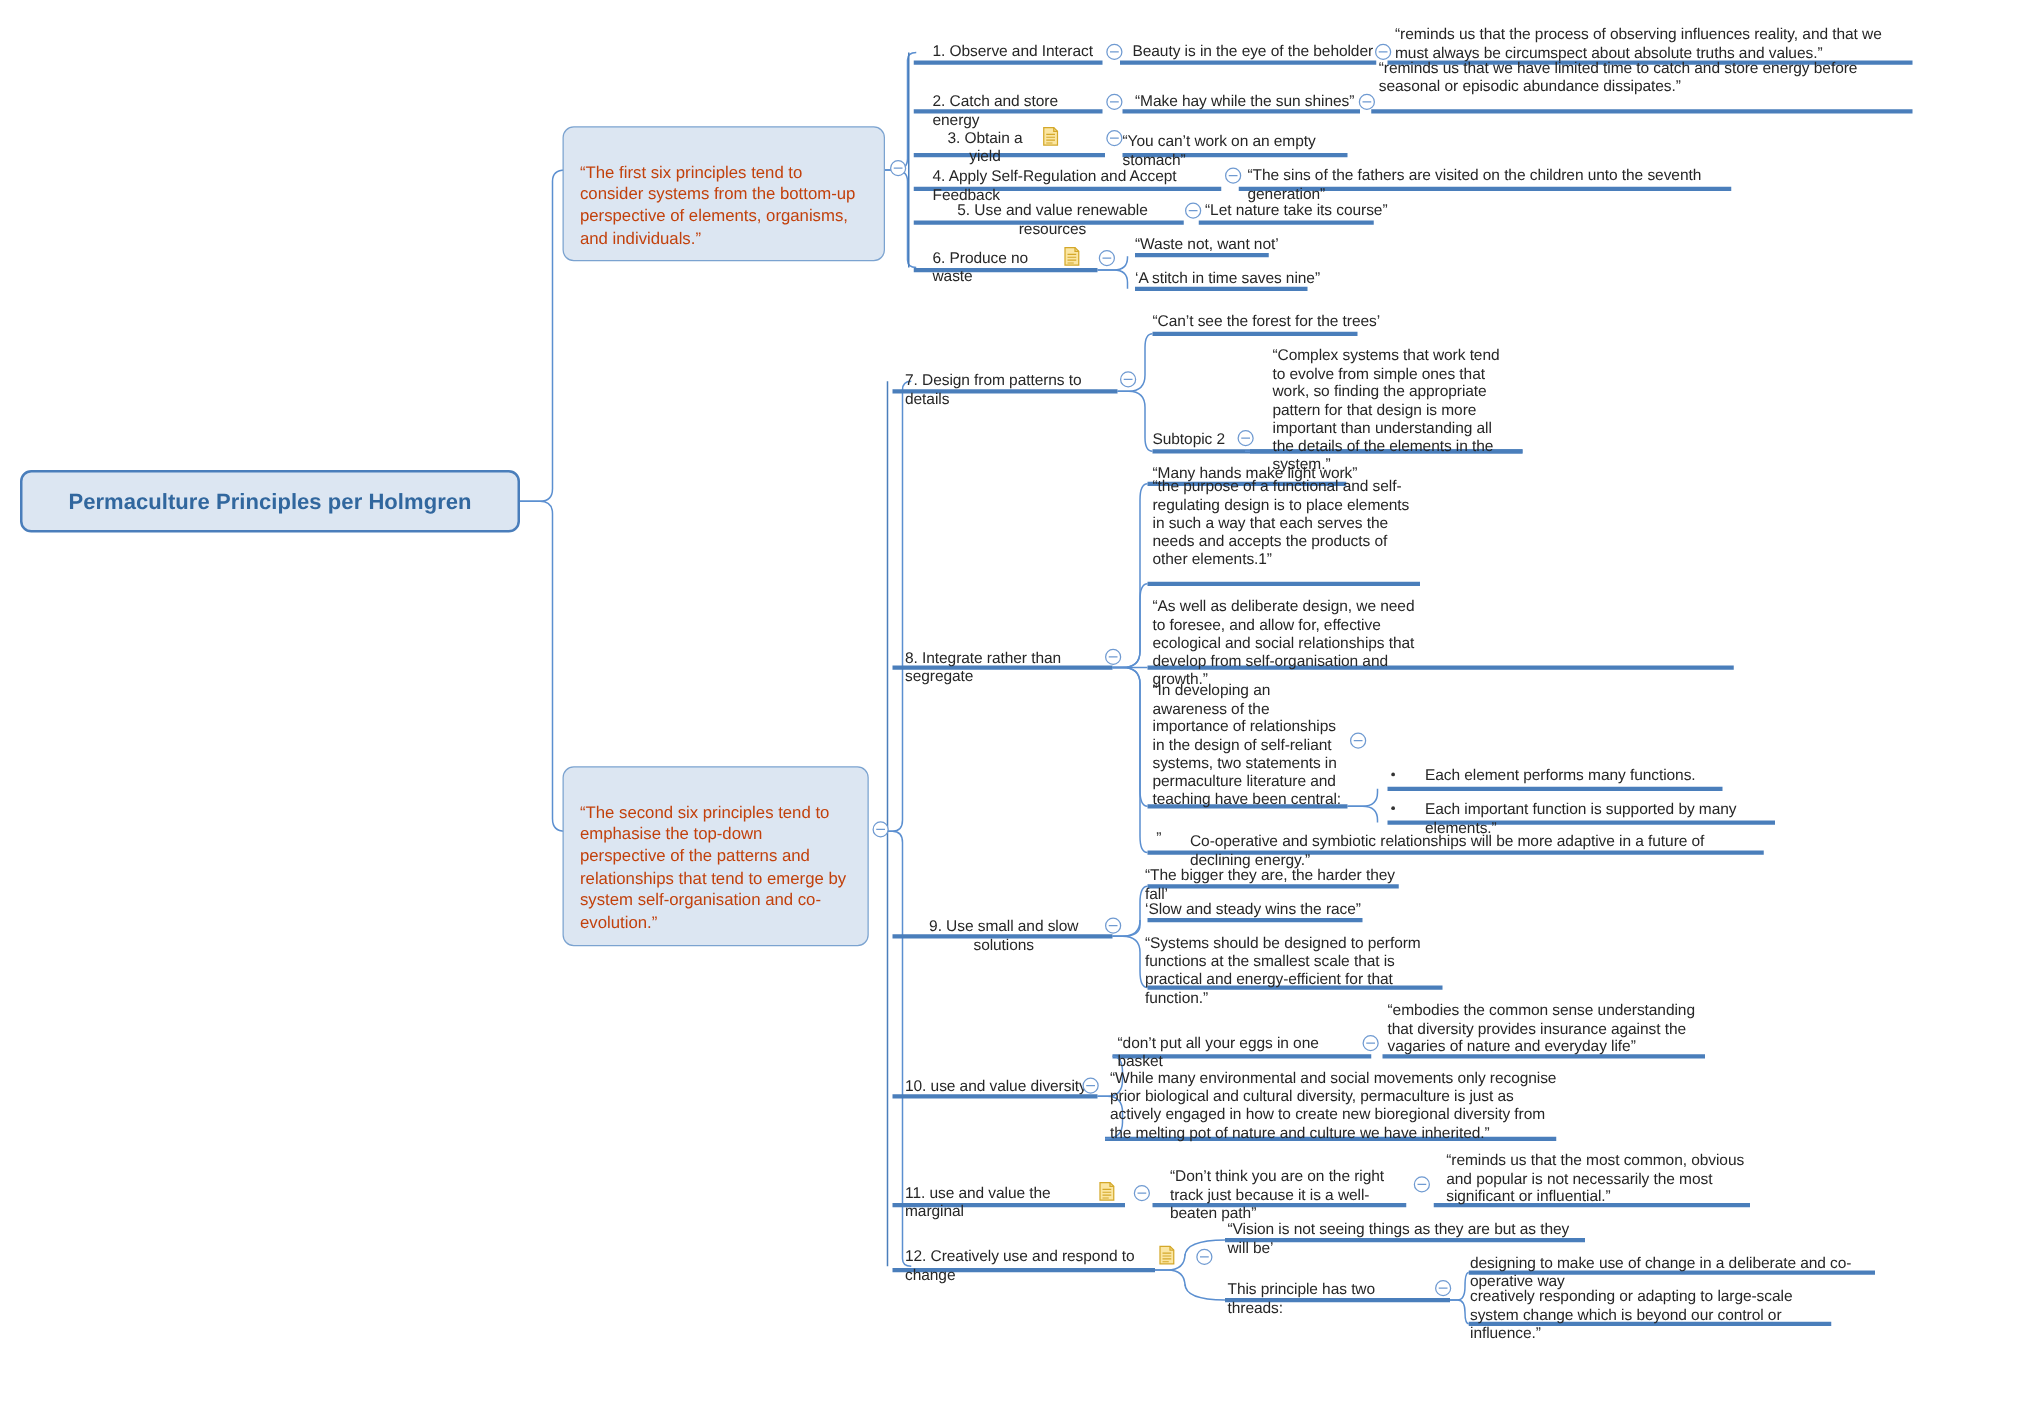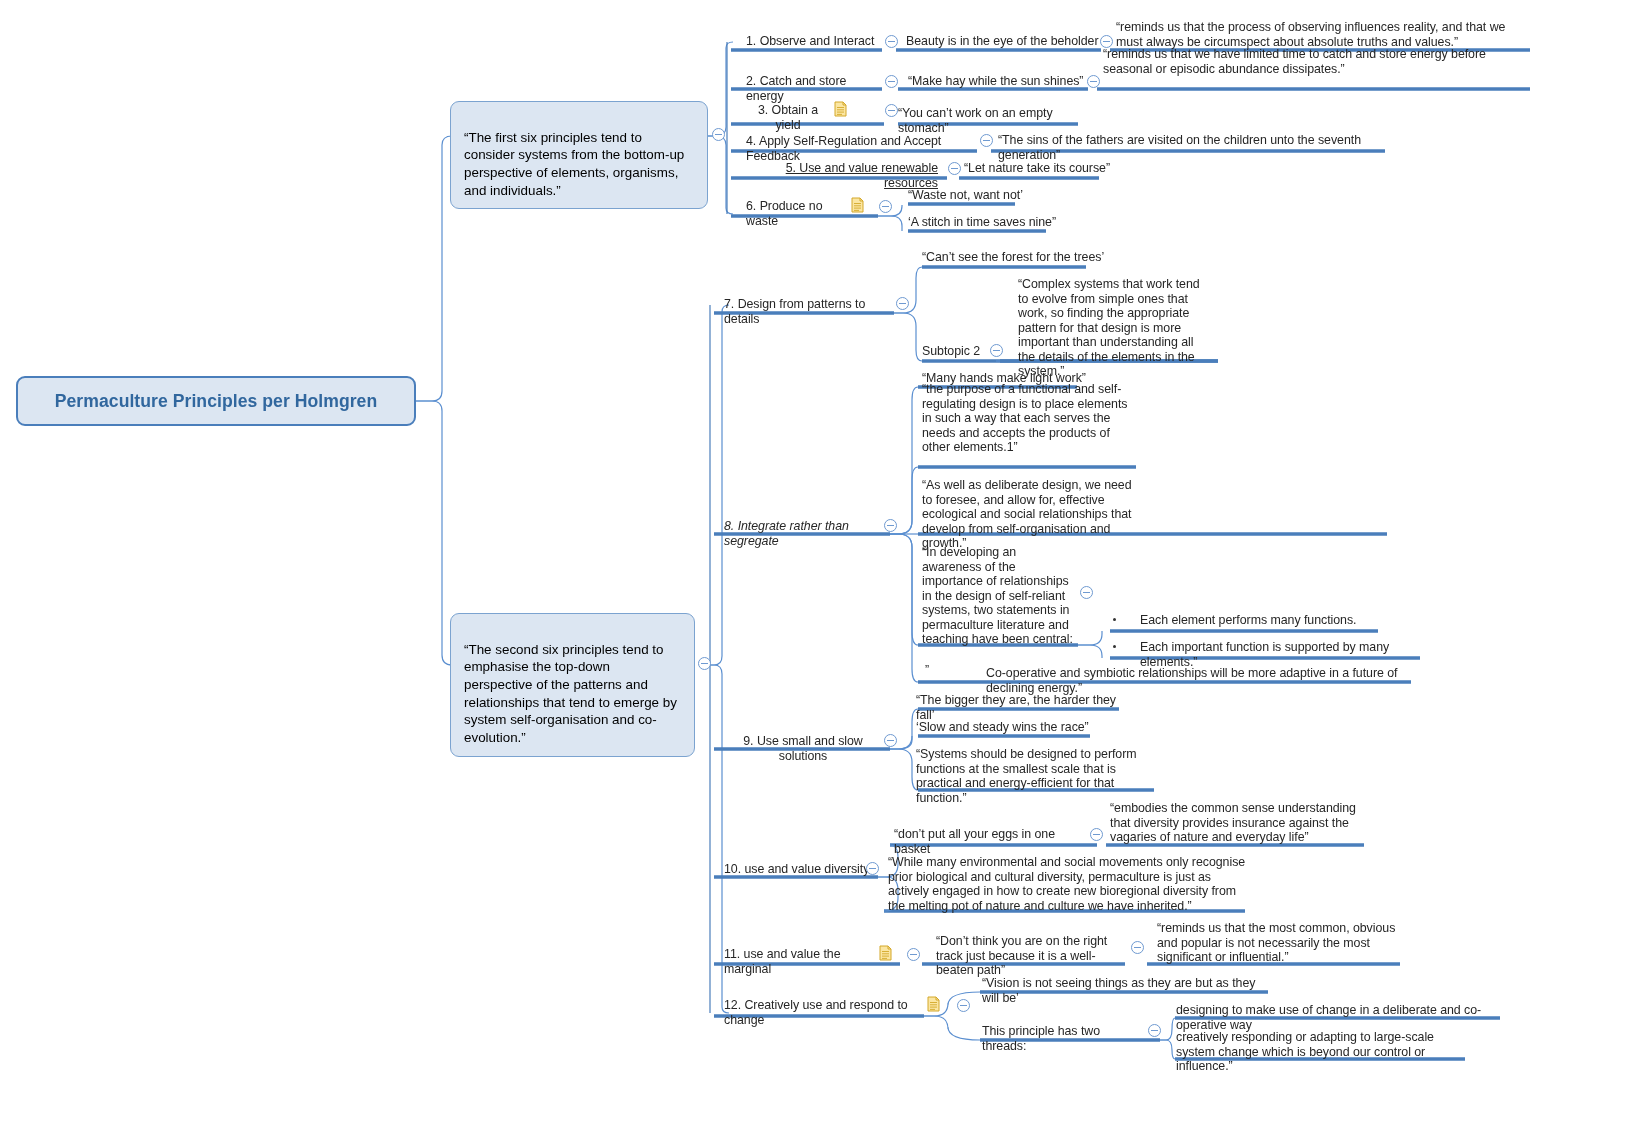--- a/index.html
+++ b/index.html
@@ -44,21 +44,21 @@
     font-size: 17.6px;
     font-weight: bold;
     letter-spacing: 0.05px;
   }
   
   .summary-box {
     position: absolute;
     background: #dce6f2;
     border: 1.6px solid #7ba3d0;
     border-radius: 9px;
-    color: #000000;
+    color: #c2410c;
     font-size: 13.4px;
     line-height: 1.32;
     padding: 9px 12px 9px 13px;
     white-space: pre-line;
   }
   
   .toggle {
     position: absolute;
     width: 13px; height: 13px;
     border: 1.1px solid #6f9ad1;
@@ -242,21 +242,21 @@
       <line x1="3" y1="13.4" x2="8" y2="13.4"></line>
     </g>
   </svg>
   <div class="toggle" style="left:885px; top:104px;"></div>
   <div class="node" style="left:898px; top:106px; width:182px; text-align:left;">“You can’t work on an empty stomach”</div>
 
   <div class="node" style="left:746px; top:134px; width:232px; text-align:left;">4. Apply Self-Regulation and Accept Feedback</div>
   <div class="toggle" style="left:980px; top:134px;"></div>
   <div class="node" style="left:998px; top:133px; width:390px; text-align:left;">“The sins of the fathers are visited on the children unto the seventh generation”</div>
 
-  <div class="node" style="left:746px; top:161px; width:192px; text-align:right;text-decoration:underline;">5. Use and value renewable resources</div>
+  <div class="node" style="left:746px; top:161px; width:192px; text-align:center;">5. Use and value renewable resources</div>
   <div class="toggle" style="left:948px; top:162px;"></div>
   <div class="node" style="left:964px; top:161px; width:146px; text-align:left;">“Let nature take its course”</div>
 
   <div class="node" style="left:746px; top:199px; width:106px; text-align:left;">6. Produce no waste</div>
   <svg class="note-icon" style="left:851px; top:197px;" viewBox="0 0 13 16">
     <path d="M1 1 H9 L12 4 V15 H1 Z" fill="#fbe6a2" stroke="#d4a82a" stroke-width="1"></path>
     <path d="M9 1 V4 H12" fill="none" stroke="#d4a82a" stroke-width="1"></path>
     <g stroke="#d4a82a" stroke-width="0.9">
       <line x1="3" y1="6.5" x2="10" y2="6.5"></line>
       <line x1="3" y1="8.8" x2="10" y2="8.8"></line>
@@ -268,34 +268,34 @@
   <div class="node" style="left:908px; top:188px; width:160px; text-align:left;">“Waste not, want not’</div>
   <div class="node" style="left:908px; top:215px; width:182px; text-align:left;">‘A stitch in time saves nine”</div>
 
   <div class="node" style="left:724px; top:297px; width:172px; text-align:left;">7. Design from patterns to details</div>
   <div class="toggle" style="left:896px; top:297px;"></div>
   <div class="node" style="left:922px; top:250px; width:190px; text-align:left;">“Can’t see the forest for the trees’</div>
   <div class="node" style="left:922px; top:344px; width:66px; text-align:left;">Subtopic 2</div>
   <div class="toggle" style="left:990px; top:344px;"></div>
   <div class="node" style="left:1018px; top:277px; width:192px; text-align:left;">“Complex systems that work tend to evolve from simple ones that work, so finding the appropriate pattern for that design is more important than understanding all the details of the elements in the system.”</div>
 
-  <div class="node" style="left:724px; top:519px; width:166px; text-align:left;font-style:italic;">8. Integrate rather than segregate</div>
+  <div class="node" style="left:724px; top:519px; width:166px; text-align:left;">8. Integrate rather than segregate</div>
   <div class="toggle" style="left:884px; top:519px;"></div>
 
   <div class="node" style="left:922px; top:371px; width:170px; text-align:left;">“Many hands make light work”</div>
   <div class="node" style="left:922px; top:382px; width:218px; text-align:left;">“the purpose of a functional and self-regulating design is to place elements in such a way that each serves the needs and accepts the products of other elements.1”</div>
   <div class="node" style="left:922px; top:478px; width:216px; text-align:left;">“As well as deliberate design, we need to foresee, and allow for, effective ecological and social relationships that develop from self-organisation and growth.”</div>
   <div class="node" style="left:922px; top:545px; width:152px; text-align:left;">“In developing an awareness of the importance of relationships in the design of self-reliant systems, two statements in permaculture literature and teaching have been central:</div>
   <div class="toggle" style="left:1080px; top:586px;"></div>
   <div class="bullet-dot" style="left:1113px; top:618px;"></div>
   <div class="node" style="left:1140px; top:613px; width:230px; text-align:left;">Each element performs many functions.</div>
   <div class="bullet-dot" style="left:1113px; top:645px;"></div>
   <div class="node" style="left:1140px; top:640px; width:282px; text-align:left;">Each important function is supported by many elements.”</div>
   <div class="node" style="left:925px; top:663px; width:12px; text-align:left;">”</div>
-  <div class="node" style="left:952px; top:666px; width:460px; text-align:left;margin-left:34px;">Co-operative and symbiotic relationships will be more adaptive in a future of declining energy.”</div>
+  <div class="node" style="left:952px; top:666px; width:460px; text-align:left;">Co-operative and symbiotic relationships will be more adaptive in a future of declining energy.”</div>
 
   <div class="node" style="left:724px; top:734px; width:158px; text-align:center;">9. Use small and slow solutions</div>
   <div class="toggle" style="left:884px; top:734px;"></div>
   <div class="node" style="left:916px; top:693px; width:202px; text-align:left;">“The bigger they are, the harder they fall’</div>
   <div class="node" style="left:916px; top:720px; width:176px; text-align:left;">‘Slow and steady wins the race”</div>
   <div class="node" style="left:916px; top:747px; width:244px; text-align:left;">“Systems should be designed to perform functions at the smallest scale that is practical and energy-efficient for that function.”</div>
 
   <div class="node" style="left:724px; top:862px; width:146px; text-align:left;">10. use and value diversity</div>
   <div class="toggle" style="left:866px; top:862px;"></div>
   <div class="node" style="left:894px; top:827px; width:196px; text-align:left;">“don’t put all your eggs in one basket</div>

